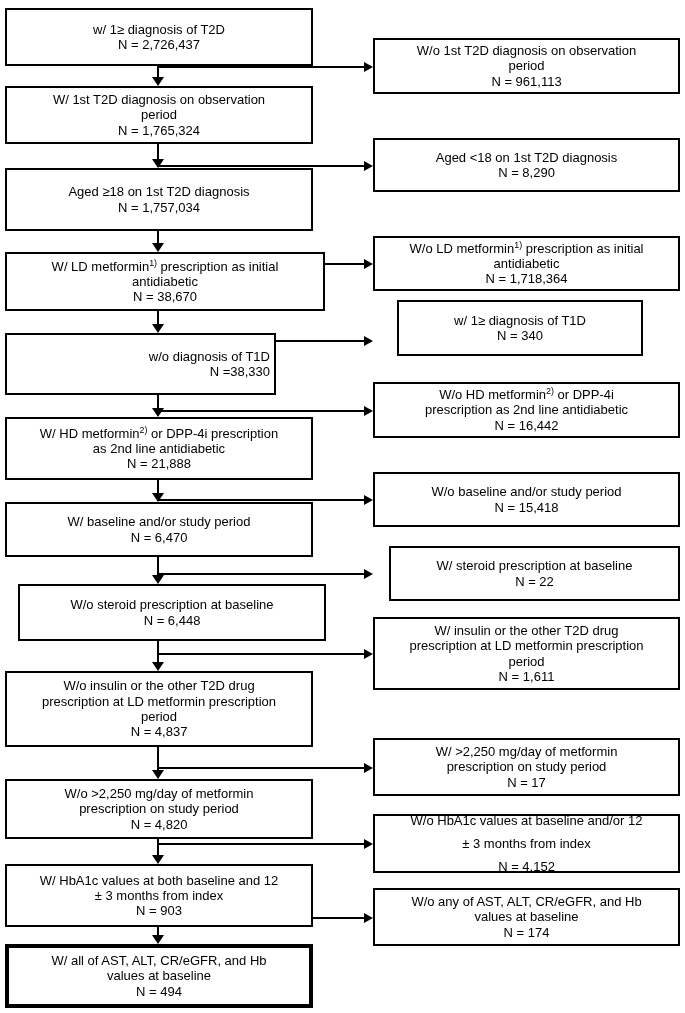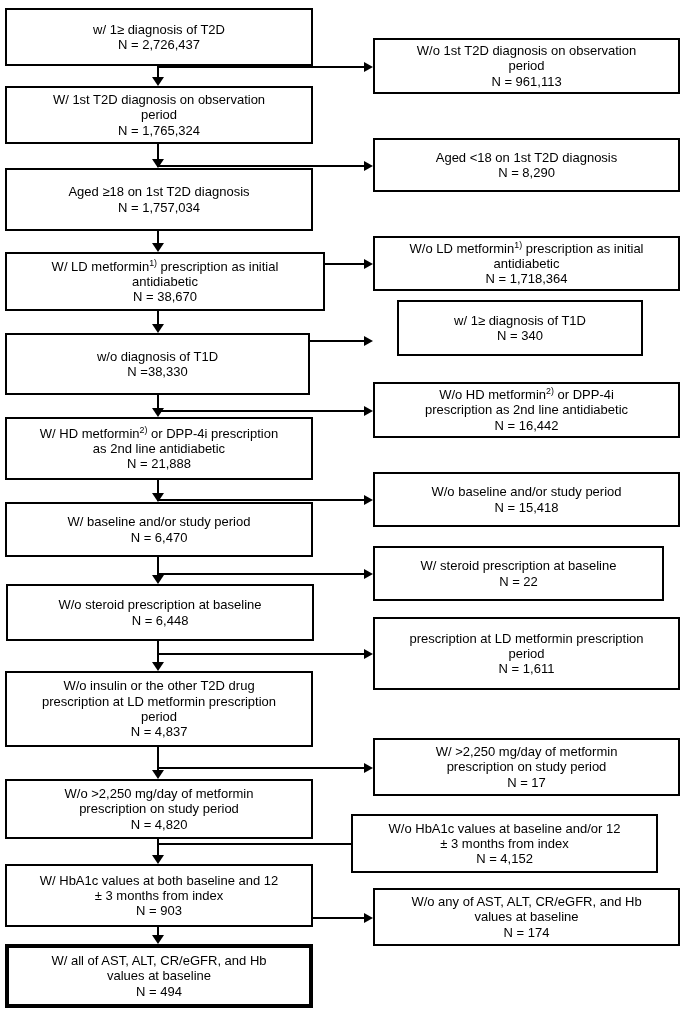--- a/index.html
+++ b/index.html
@@ -127,34 +127,34 @@
       </div>
       <div class="node" style="left: 5px; top: 168px; width: 308px; height: 63px;">
         <span class="line">Aged ≥18 on 1st T2D diagnosis</span>
         <span class="line">N = 1,757,034</span>
       </div>
       <div class="node" style="left: 5px; top: 252px; width: 320px; height: 59px;">
         <span class="line">W/ LD metformin<sup>1)</sup> prescription as initial</span>
         <span class="line">antidiabetic</span>
         <span class="line">N = 38,670</span>
       </div>
-      <div class="node" style="left: 5px; top: 333px; width: 305px; height: 62px;">
+      <div class="node" style="left: 5px; top: 333px; width: 271px; height: 62px; align-items: flex-end;">
         <span class="line">w/o diagnosis of T1D</span>
         <span class="line">N =38,330</span>
       </div>
       <div class="node" style="left: 5px; top: 417px; width: 308px; height: 63px;">
         <span class="line">W/ HD metformin<sup>2)</sup> or DPP-4i prescription</span>
         <span class="line">as 2nd line antidiabetic</span>
         <span class="line">N = 21,888</span>
       </div>
       <div class="node" style="left: 5px; top: 502px; width: 308px; height: 55px;">
         <span class="line">W/ baseline and/or study period</span>
         <span class="line">N = 6,470</span>
       </div>
-      <div class="node" style="left: 6px; top: 584px; width: 308px; height: 57px;">
+      <div class="node" style="left: 18px; top: 584px; width: 308px; height: 57px;">
         <span class="line">W/o steroid prescription at baseline</span>
         <span class="line">N = 6,448</span>
       </div>
       <div class="node" style="left: 5px; top: 671px; width: 308px; height: 76px;">
         <span class="line">W/o insulin or the other T2D drug</span>
         <span class="line">prescription at LD metformin prescription</span>
         <span class="line">period</span>
         <span class="line">N = 4,837</span>
       </div>
       <div class="node" style="left: 5px; top: 779px; width: 308px; height: 60px;">
@@ -192,35 +192,36 @@
       </div>
       <div class="node" style="left: 373px; top: 382px; width: 307px; height: 56px;">
         <span class="line">W/o HD metformin<sup>2)</sup> or DPP-4i</span>
         <span class="line">prescription as 2nd line antidiabetic</span>
         <span class="line">N = 16,442</span>
       </div>
       <div class="node" style="left: 373px; top: 472px; width: 307px; height: 55px;">
         <span class="line">W/o baseline and/or study period</span>
         <span class="line">N = 15,418</span>
       </div>
-      <div class="node" style="left: 373px; top: 546px; width: 291px; height: 55px;">
+      <div class="node" style="left: 389px; top: 546px; width: 291px; height: 55px;">
         <span class="line">W/ steroid prescription at baseline</span>
         <span class="line">N = 22</span>
       </div>
       <div class="node" style="left: 373px; top: 617px; width: 307px; height: 73px;">
+        <span class="line">W/ insulin or the other T2D drug</span>
         <span class="line">prescription at LD metformin prescription</span>
         <span class="line">period</span>
         <span class="line">N = 1,611</span>
       </div>
       <div class="node" style="left: 373px; top: 738px; width: 307px; height: 58px;">
         <span class="line">W/ &gt;2,250 mg/day of metformin</span>
         <span class="line">prescription on study period</span>
         <span class="line">N = 17</span>
       </div>
-      <div class="node" style="left: 351px; top: 814px; width: 307px; height: 59px;">
+      <div class="node" style="left: 373px; top: 814px; width: 307px; height: 59px; gap: 8px;">
         <span class="line">W/o HbA1c values at baseline and/or 12</span>
         <span class="line">± 3 months from index</span>
         <span class="line">N = 4,152</span>
       </div>
       <div class="node" style="left: 373px; top: 888px; width: 307px; height: 58px;">
         <span class="line">W/o any of AST, ALT, CR/eGFR, and Hb</span>
         <span class="line">values at baseline</span>
         <span class="line">N = 174</span>
       </div>
     </div>

